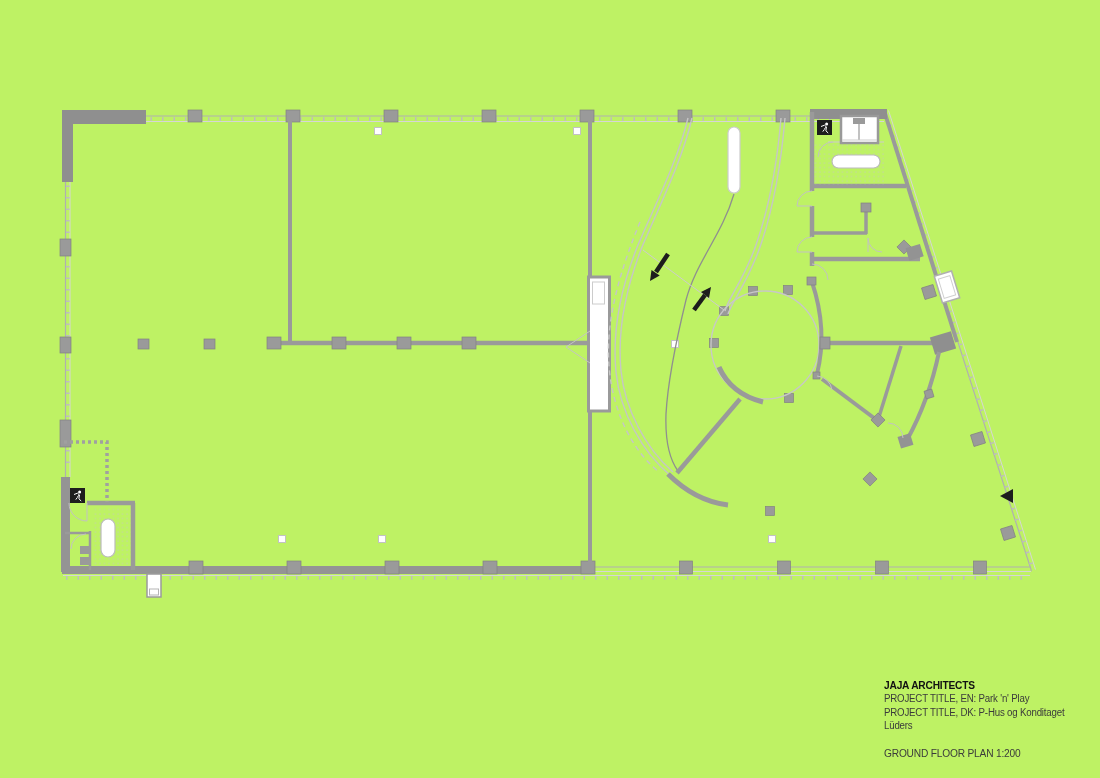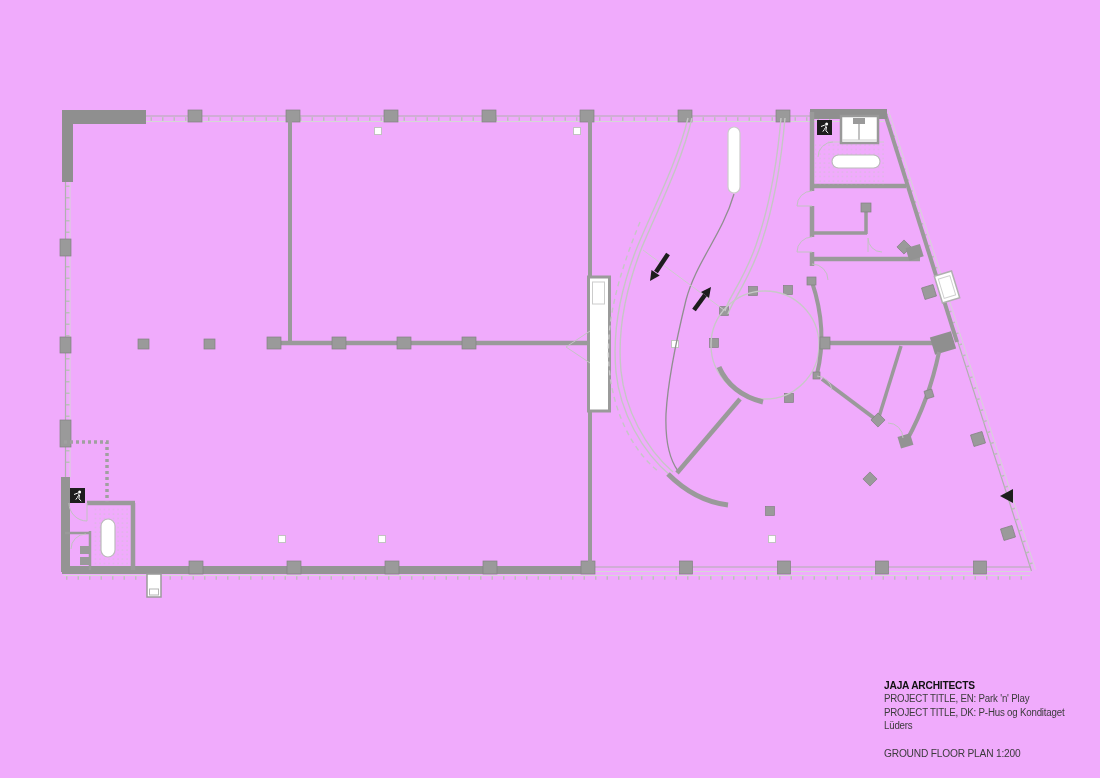--- a/index.html
+++ b/index.html
@@ -1,16 +1,16 @@
 <!DOCTYPE html>
 <html><head>
 <meta charset="utf-8">
 <style>
   html,body{margin:0;padding:0;background:#fff;}
-  .page{position:relative;width:1100px;height:778px;background:#f0abfc;overflow:hidden;
+  .page{position:relative;width:1100px;height:778px;background:#bef264;overflow:hidden;
         font-family:"Liberation Sans",sans-serif;}
   .plan-svg{position:absolute;left:0;top:0;}
   .title-block{position:absolute;left:884px;top:678px;color:#1c1c1c;
                transform:scaleX(.97);transform-origin:left top;}
   .tb-architect{font-weight:bold;font-size:10.5px;line-height:14px;letter-spacing:-.2px;color:#111;}
   .tb-line{font-size:10px;line-height:13.5px;letter-spacing:-.2px;color:#3b3b3b;}
   .tb-drawing{margin-top:14px;font-size:10.5px;letter-spacing:-.2px;color:#3b3b3b;}
   
   .fa{stroke:#b0b0b0;stroke-width:1.2;fill:none;}
   .fa2{stroke:#d6d6d6;stroke-width:1;fill:none;}

